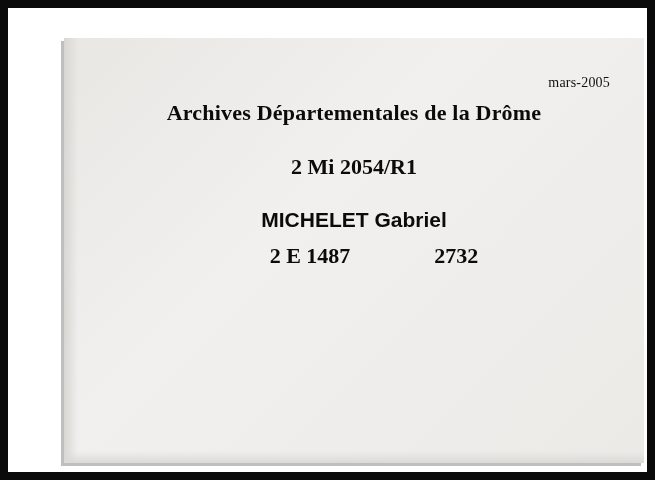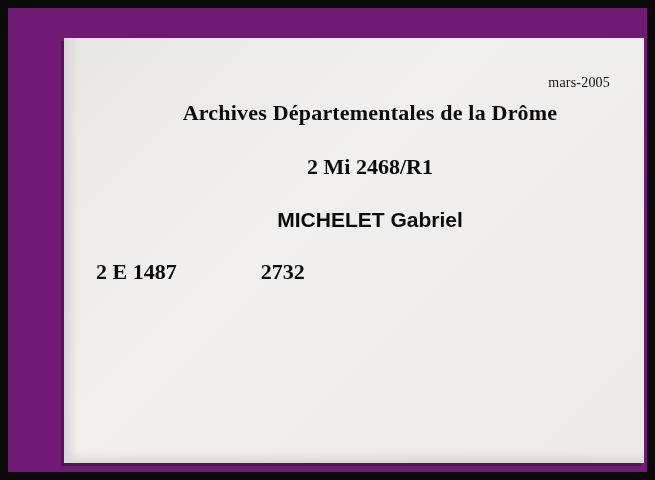--- a/index.html
+++ b/index.html
@@ -22,21 +22,21 @@
     height: 480px;
     background: #0a0a0a;
   }
   
   .plate {
     position: absolute;
     left: 8px;
     top: 8px;
     width: 639px;
     height: 464px;
-    background: #701a75;
+    background: #ffffff;
   }
   
   .card {
     position: absolute;
     left: 56px;
     top: 30px;
     width: 580px;
     height: 425px;
     background: #eeecea;
     background-image: linear-gradient(135deg, #e9e7e4 0%, #f2f0ee 40%, #eceae7 100%);
@@ -70,71 +70,72 @@
     letter-spacing: 0.2px;
     white-space: nowrap;
   }
 
   .text-block {
     position: absolute;
     left: 0;
     right: 0;
     top: 62px;
     text-align: center;
-    padding-left: 32px;
   }
   .line {
     color: #0b0b0b;
     font-weight: bold;
     white-space: nowrap;
   }
   .line-title {
     font-size: 22px;
     font-family: "Liberation Serif", serif;
     margin-bottom: 28px;
     letter-spacing: 0.2px;
   }
   .line-ref {
     font-size: 22px;
     font-family: "Liberation Serif", serif;
     margin-bottom: 28px;
   }
   .line-name {
     font-size: 21px;
     font-family: "Liberation Sans", sans-serif;
-    margin-bottom: 27px;
+    margin-bottom: 11px;
   }
   .line-place {
     font-size: 20px;
     font-family: "Liberation Sans", sans-serif;
     margin-bottom: 27px;
   }
   .line-cote {
     font-size: 22px;
     font-family: "Liberation Serif", serif;
     display: flex;
+    justify-content: center;
     gap: 84px;
     align-items: baseline;
+    margin-left: 40px;
   }
   .cote-left { display: inline-block; }
   .cote-right { display: inline-block; }
 </style>
 </head>
 <body>
 
 <div class="film-frame">
   <div class="plate">
     <div class="card">
 
       <div class="date-stamp">mars-2005</div>
 
       <div class="text-block">
         <div class="line line-title">Archives Départementales de la Drôme</div>
 
-        <div class="line line-ref">2 Mi 2468/R1</div>
+        <div class="line line-ref">2 Mi 2054/R1</div>
 
         <div class="line line-name">MICHELET Gabriel</div>
 
 
         <div class="line line-cote">
           <span class="cote-left">2 E 1487</span>
           <span class="cote-right">2732</span>
         </div>
       </div>
 

